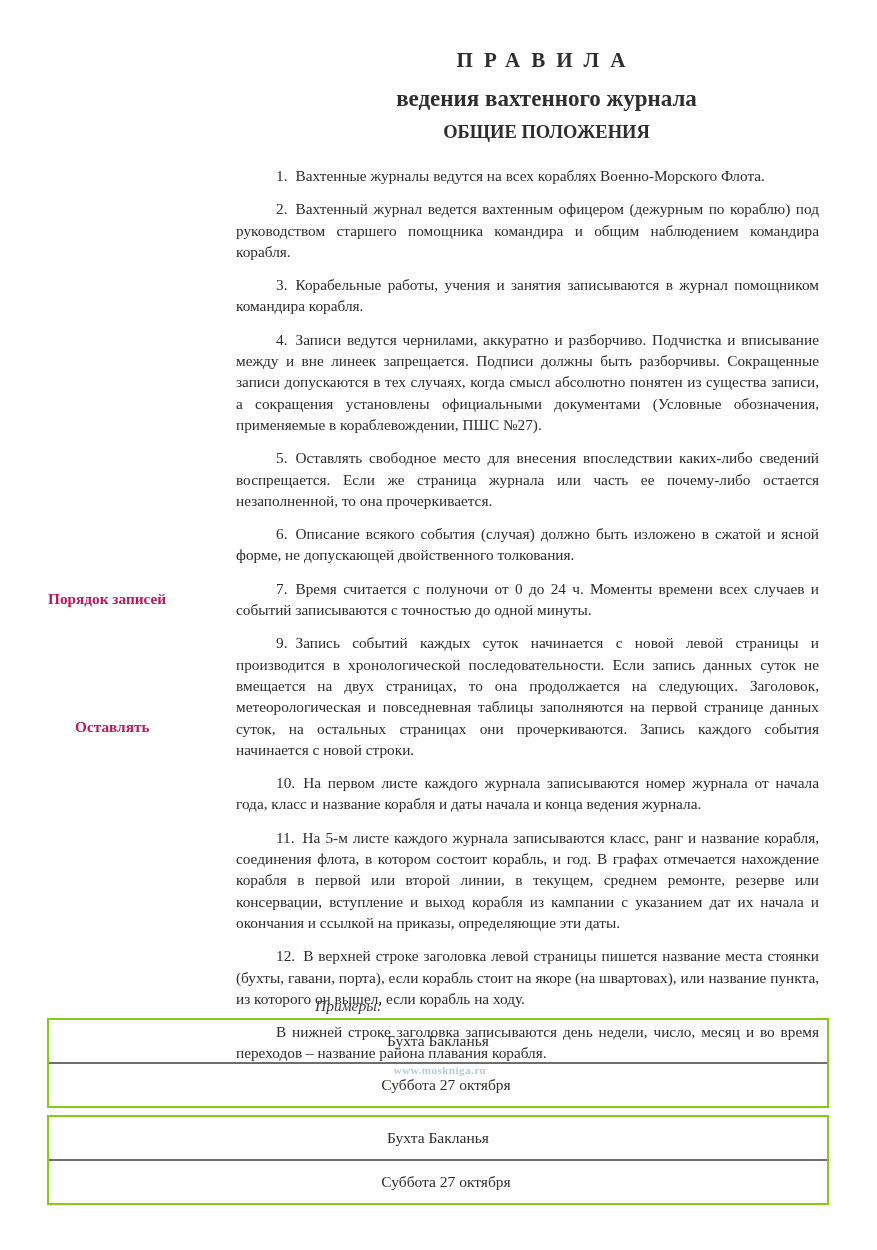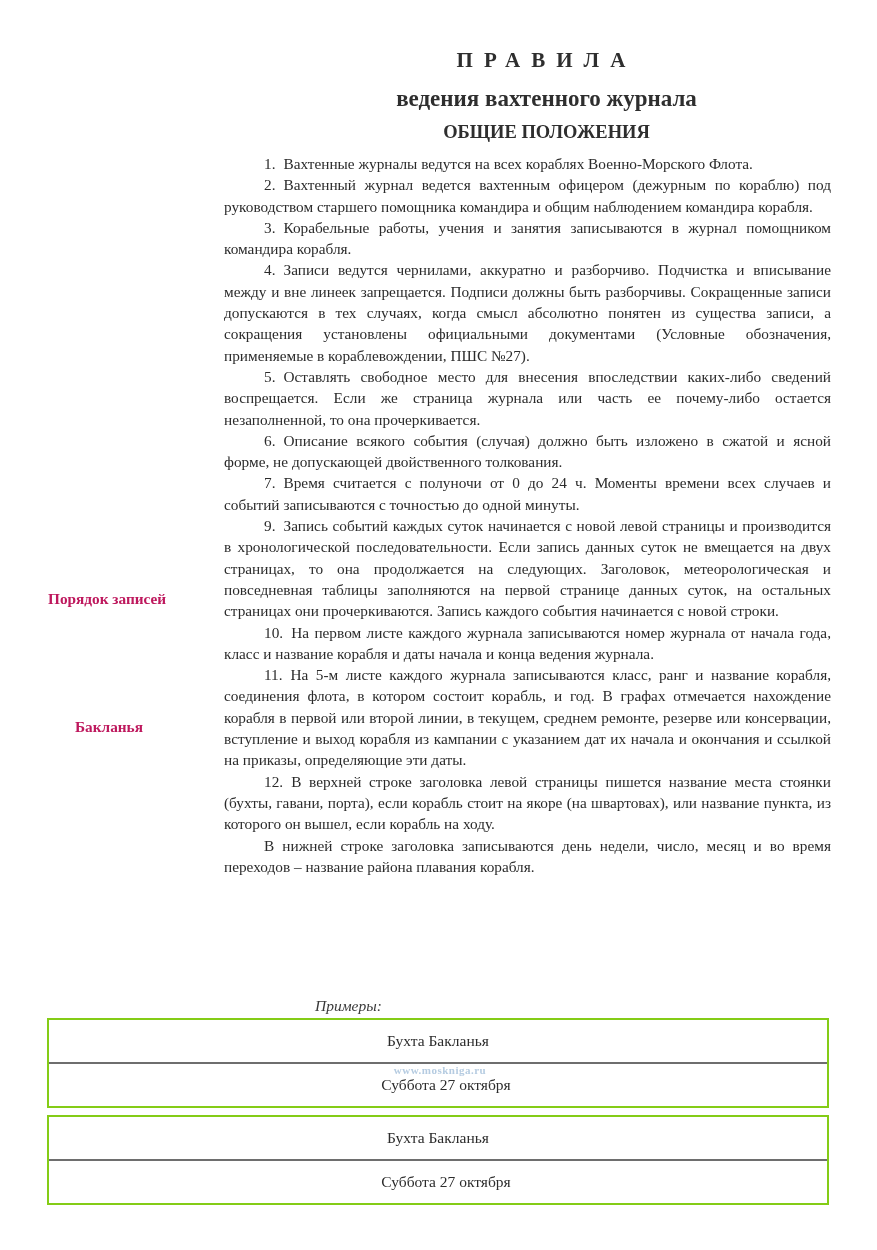--- a/index.html
+++ b/index.html
@@ -53,21 +53,21 @@
     position: absolute;
     left: 224px;
     top: 153px;
     width: 607px;
     font-size: 15.3px;
     line-height: 21.3px;
     text-align: justify;
     color: #2b2b2b;
   }
   .para {
-    margin: 0;
+    margin: 12px;
     text-indent: 40px;
     position: relative;
   }
   .para .num {
     margin-right: 8px;
   }
   .side-label {
     position: absolute;
     font-weight: bold;
     font-size: 15.3px;
@@ -118,21 +118,21 @@
 </head>
 <body>
 
 <div class="page">
 
   <div class="title">ПРАВИЛА</div>
   <div class="subtitle">ведения вахтенного журнала</div>
   <div class="section">ОБЩИЕ ПОЛОЖЕНИЯ</div>
 
   <div class="side-label" style="left:48px; top:590px;">Порядок записей</div>
-  <div class="side-label" style="left:75px; top:718px;">Бакланья</div>
+  <div class="side-label" style="left:75px; top:718px;">Оставлять</div>
 
   <div class="body">
     <p class="para"><span class="num">1.</span><span>Вахтенные журналы ведутся на всех кораблях Военно-Морского Флота.</span></p>
     <p class="para"><span class="num">2.</span><span>Вахтенный журнал ведется вахтенным офицером (дежурным по кораблю) под руководством старшего помощника командира и общим наблюдением командира корабля.</span></p>
     <p class="para"><span class="num">3.</span><span>Корабельные работы, учения и занятия записываются в журнал помощником командира корабля.</span></p>
     <p class="para"><span class="num">4.</span><span>Записи ведутся чернилами, аккуратно и разборчиво. Подчистка и вписывание между и вне линеек запрещается. Подписи должны быть разборчивы. Сокращенные записи допускаются в тех случаях, когда смысл абсолютно понятен из существа записи, а сокращения установлены официальными документами (Условные обозначения, применяемые в кораблевождении, ПШС №27).</span></p>
     <p class="para"><span class="num">5.</span><span>Оставлять свободное место для внесения впоследствии каких-либо сведений воспрещается. Если же страница журнала или часть ее почему-либо остается незаполненной, то она прочеркивается.</span></p>
     <p class="para"><span class="num">6.</span><span>Описание всякого события (случая) должно быть изложено в сжатой и ясной форме, не допускающей двойственного толкования.</span></p>
     <p class="para"><span class="num">7.</span><span>Время считается с полуночи от 0 до 24 ч. Моменты времени всех случаев и событий записываются с точностью до одной минуты.</span></p>
     <p class="para"><span class="num">9.</span><span>Запись событий каждых суток начинается с новой левой страницы и производится в хронологической последовательности. Если запись данных суток не вмещается на двух страницах, то она продолжается на следующих. Заголовок, метеорологическая и повседневная таблицы заполняются на первой странице данных суток, на остальных страницах они прочеркиваются. Запись каждого события начинается с новой строки.</span></p>

